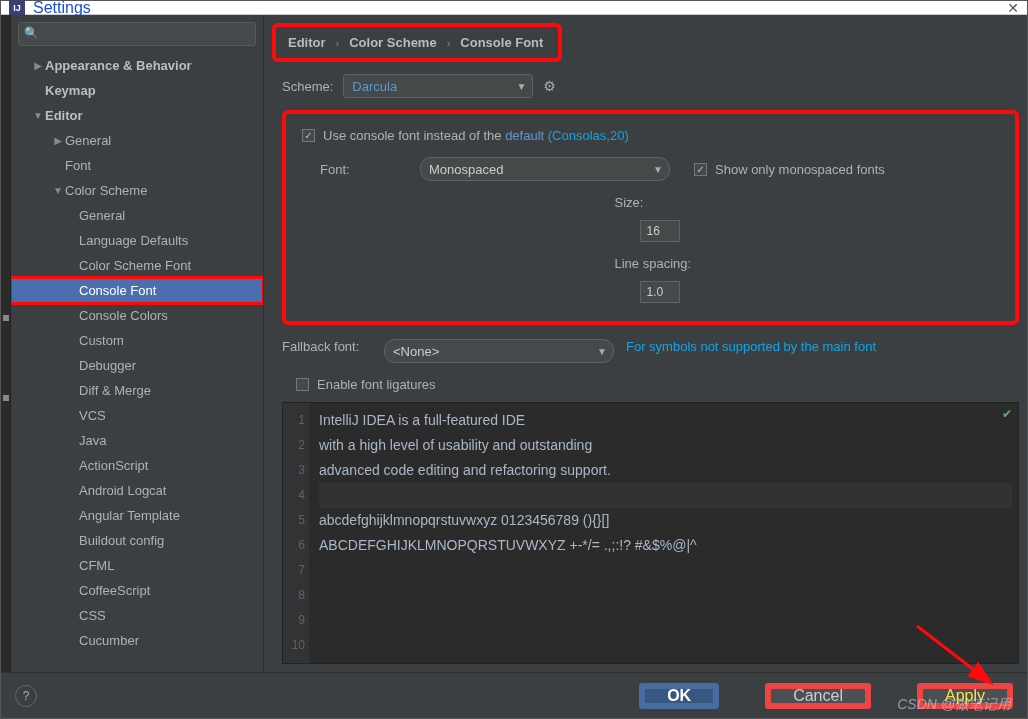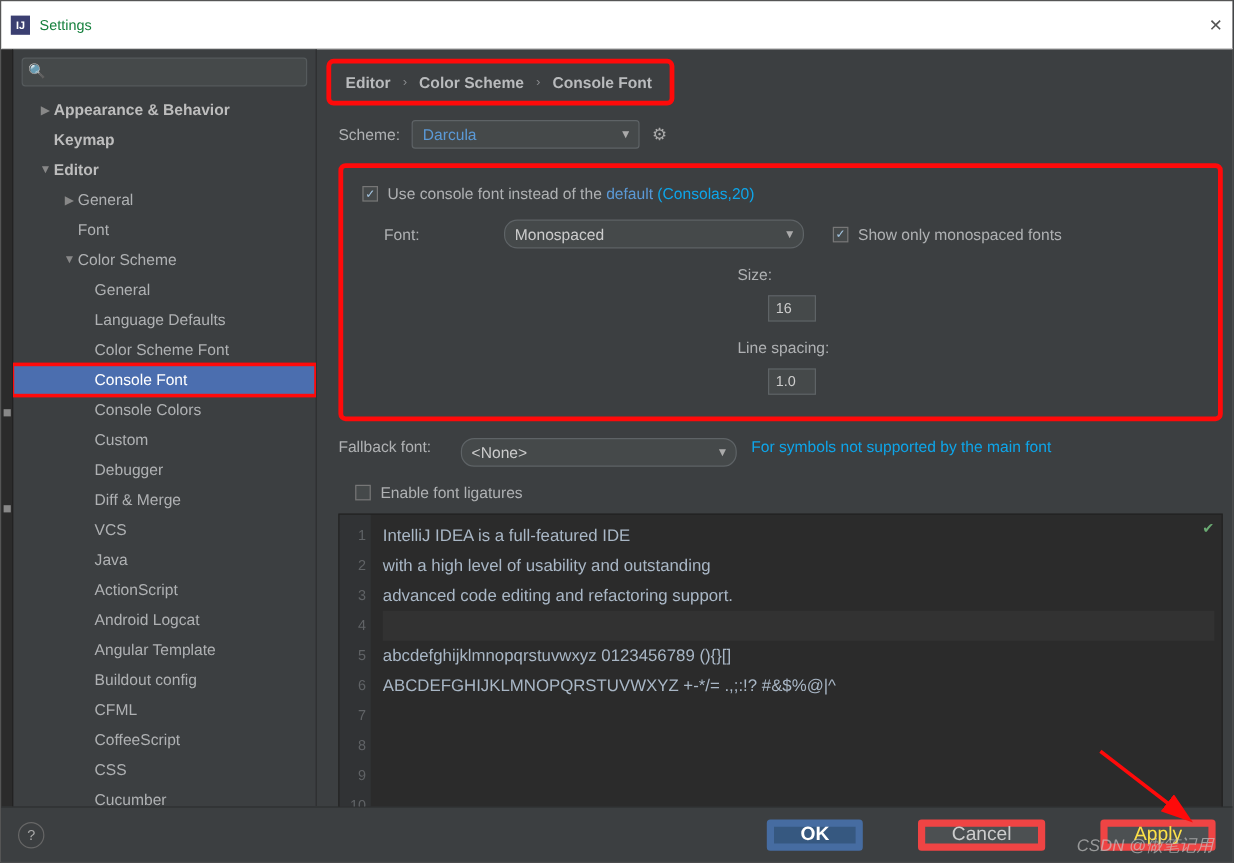--- a/index.html
+++ b/index.html
@@ -1,20 +1,20 @@
 <!DOCTYPE html>
 <html><head>
 <meta charset="utf-8">
 <style>
   * { box-sizing: border-box; font-family: "Segoe UI", Arial, sans-serif; }
   body { margin:0; background:#3c3f41; color:#afb1b3; font-size:13px; }
   .window { width:1028px; height:719px; background:#3c3f41; position:relative; display:flex; flex-direction:column; border:1px solid #555; }
-  .titlebar { height:40px; background:#fff; color:#000; display:flex; align-items:center; padding:0 8px; border-bottom:1px solid #ccc; }
+  .titlebar { height:14px; background:#fff; color:#000; display:flex; align-items:center; padding:0 8px; border-bottom:1px solid #ccc; }
   .titlebar .logo { width:16px; height:16px; background:#3b3f71; margin-right:8px; display:flex; align-items:center; justify-content:center; color:#fff; font-size:9px; font-weight:bold; }
-  .titlebar .title { flex:1; font-size:12px; color:#15803d; }
+  .titlebar .title { flex:1; font-size:16px; color:#1d4ed8; }
   .titlebar .close { font-size:14px; color:#555; cursor:pointer; }
   .body { flex:1; display:flex; overflow:hidden; }
   .left-sliver { width:10px; background:#2b2b2b; border-right:1px solid #222; position:relative;}
   .left-sliver .knob{position:absolute; left:2px; width:6px; height:6px; background:#888;}
   .sidebar { width:253px; background:#3c3f41; border-right:1px solid #2d2f30; display:flex; flex-direction:column;}
   .search { margin:7px; position:relative; }
   .search input { width:100%; height:24px; background:#45494a; border:1px solid #555a5c; border-radius:3px; color:#bbb; padding:0 6px 0 22px; font-size:12px; }
   .search .mag { position:absolute; left:6px; top:4px; color:#888; font-size:12px; pointer-events:none;}
   .tree { flex:1; overflow:auto; padding-bottom:10px;}
   .tree-item { height:25px; display:flex; align-items:center; padding-left:8px; cursor:pointer; white-space:nowrap;}

